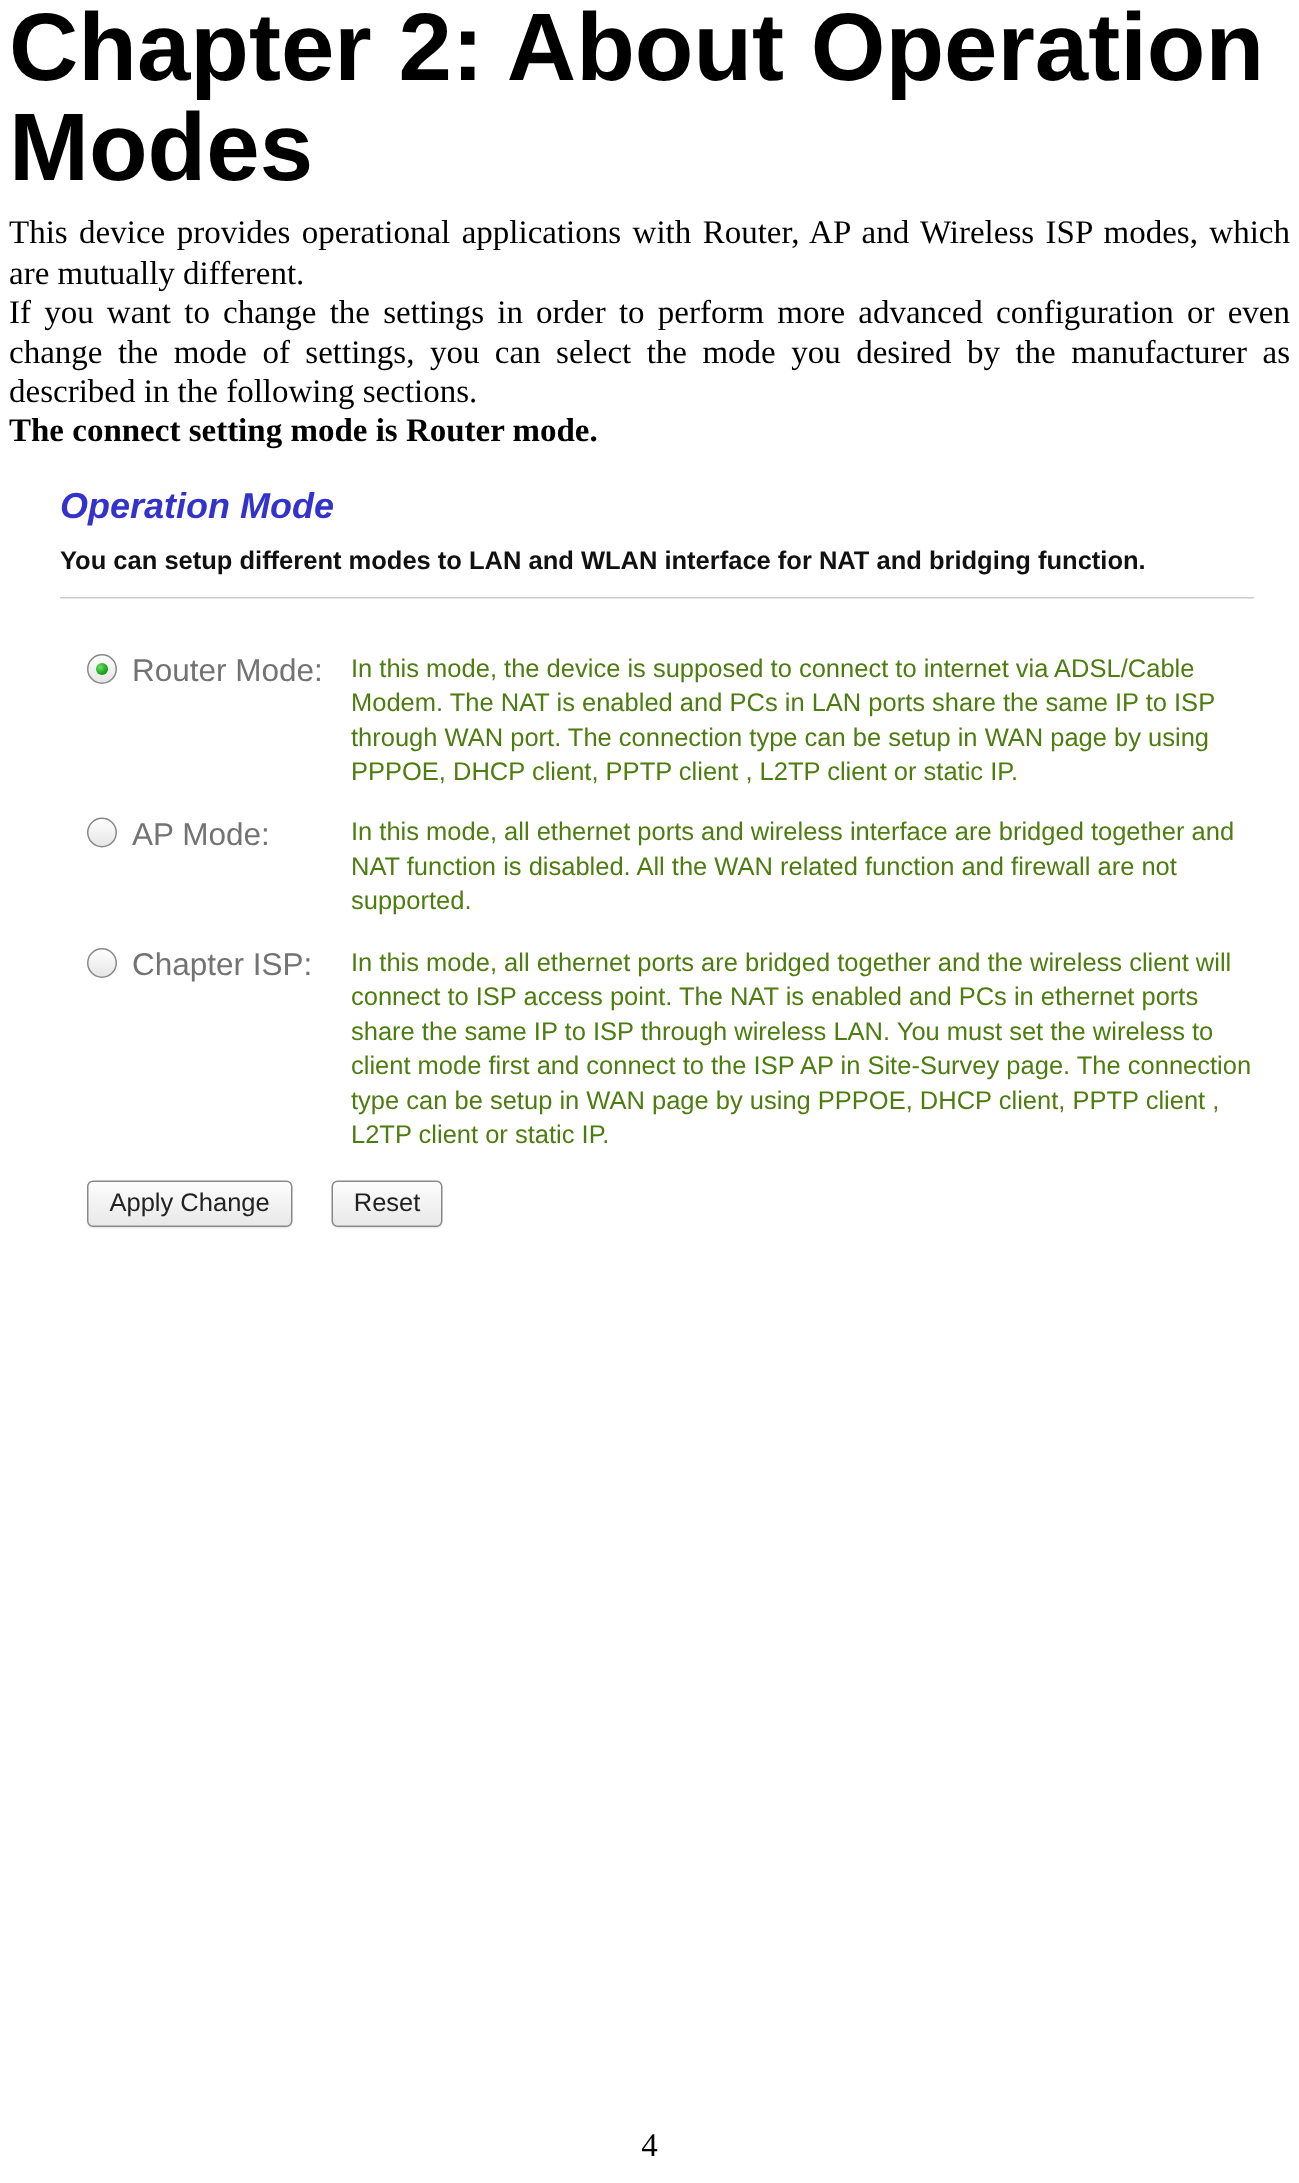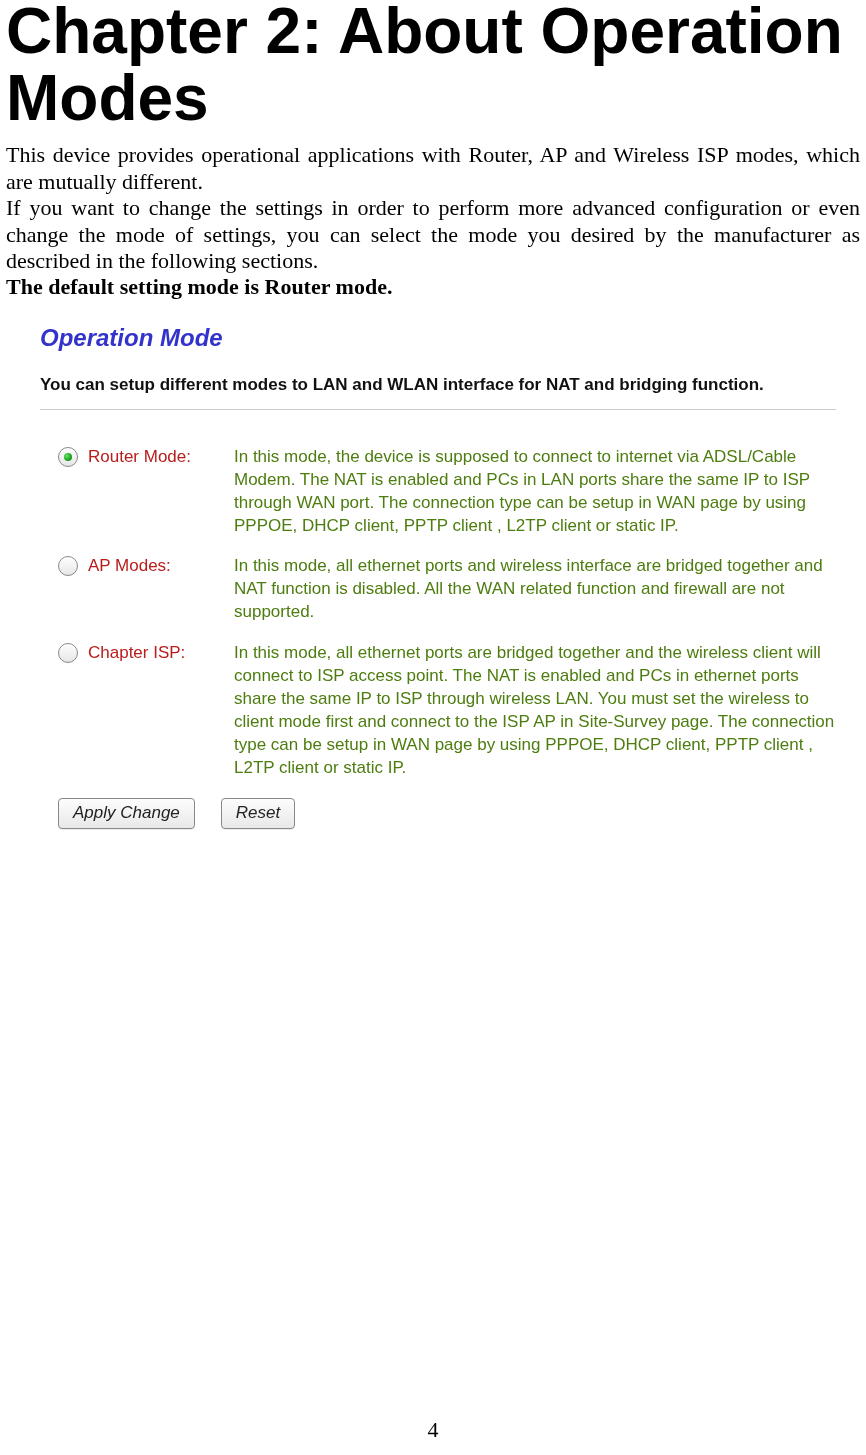--- a/index.html
+++ b/index.html
@@ -38,21 +38,21 @@
       margin-top: 23px;
       margin-left: 34px;
       width: 796px;
     }
     .panel-heading {
       font-family: Verdana, Arial, sans-serif;
       font-size: 24px;
       font-weight: bold;
       font-style: italic;
       color: #3333cc;
-      margin-bottom: 23px;
+      margin-bottom: 12px;
     }
     .panel-subtext {
       font-family: Tahoma, Arial, sans-serif;
       font-size: 17px;
       color: #111;
       margin-bottom: 14px;
       font-weight: bold;
     }
     .divider {
       border: none;
@@ -88,22 +88,22 @@
     }
     .radio.selected::after {
       content: '';
       width: 8px;
       height: 8px;
       border-radius: 50%;
       background: radial-gradient(circle at 35% 35%, #6de26d, #1fa81f 55%, #0a7a0a);
     }
     .mode-label {
       font-family: Tahoma, Arial, sans-serif;
-      font-size: 17px;
-      color: #b91c1c;
+      font-size: 21px;
+      color: #737373;
     }
     .mode-desc {
       font-family: Tahoma, Arial, sans-serif;
       font-size: 17px;
       color: #4d7c0f;
       line-height: 1.35;
       flex: 1;
     }
     .button-row {
       margin-top: 8px;
@@ -114,60 +114,59 @@
     .btn {
       font-family: Tahoma, Arial, sans-serif;
       font-size: 17px;
       color: #222;
       padding: 4px 14px 5px 14px;
       border: 1px solid #888;
       border-radius: 4px;
       background: linear-gradient(#fdfdfd, #e8e8e8);
       cursor: pointer;
       box-shadow: 0 1px 0 rgba(0,0,0,0.08);
-      font-style: italic;
     }
     .page-number {
       position: absolute;
       bottom: 12px;
       left: 0;
       width: 100%;
       text-align: center;
       font-family: "Times New Roman", serif;
       font-size: 22px;
     }
   </style>
 </head>
 <body>
 
 <h1 class="chapter-title">Chapter 2: About Operation Modes</h1>
 
 <p class="body-text">This device provides operational applications with Router, AP and Wireless ISP modes, which are mutually different.</p>
 <p class="body-text">If you want to change the settings in order to perform more advanced configuration or even change the mode of settings, you can select the mode you desired by the manufacturer as described in the following sections.</p>
-<p class="body-text body-bold">The default setting mode is Router mode.</p>
+<p class="body-text body-bold">The connect setting mode is Router mode.</p>
 
 <div class="figure-container">
   <div class="panel-heading">Operation Mode</div>
   <div class="panel-subtext">You can setup different modes to LAN and WLAN interface for NAT and bridging function.</div>
   <hr class="divider">
 
   <div class="modes-block">
 
     <div class="mode-row">
       <div class="radio-cell">
         <span class="radio selected"></span>
         <span class="mode-label">Router Mode:</span>
       </div>
       <div class="mode-desc">In this mode, the device is supposed to connect to internet via ADSL/Cable Modem. The NAT is enabled and PCs in LAN ports share the same IP to ISP through WAN port. The connection type can be setup in WAN page by using PPPOE, DHCP client, PPTP client , L2TP client or static IP.</div>
     </div>
 
     <div class="mode-row">
       <div class="radio-cell">
         <span class="radio"></span>
-        <span class="mode-label">AP Modes:</span>
+        <span class="mode-label">AP Mode:</span>
       </div>
       <div class="mode-desc">In this mode, all ethernet ports and wireless interface are bridged together and NAT function is disabled. All the WAN related function and firewall are not supported.</div>
     </div>
 
     <div class="mode-row">
       <div class="radio-cell">
         <span class="radio"></span>
         <span class="mode-label">Chapter ISP:</span>
       </div>
       <div class="mode-desc">In this mode, all ethernet ports are bridged together and the wireless client will connect to ISP access point. The NAT is enabled and PCs in ethernet ports share the same IP to ISP through wireless LAN. You must set the wireless to client mode first and connect to the ISP AP in Site-Survey page. The connection type can be setup in WAN page by using PPPOE, DHCP client, PPTP client , L2TP client or static IP.</div>

